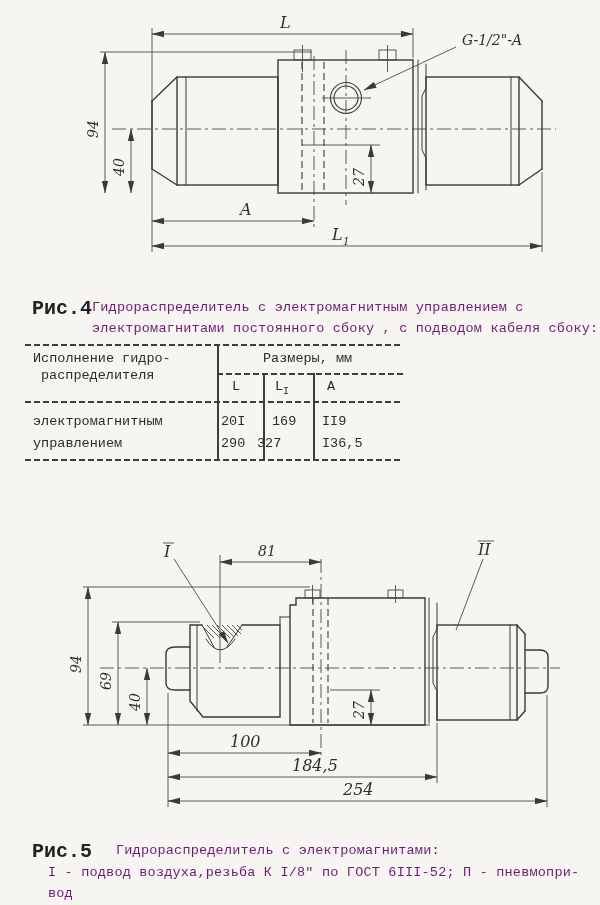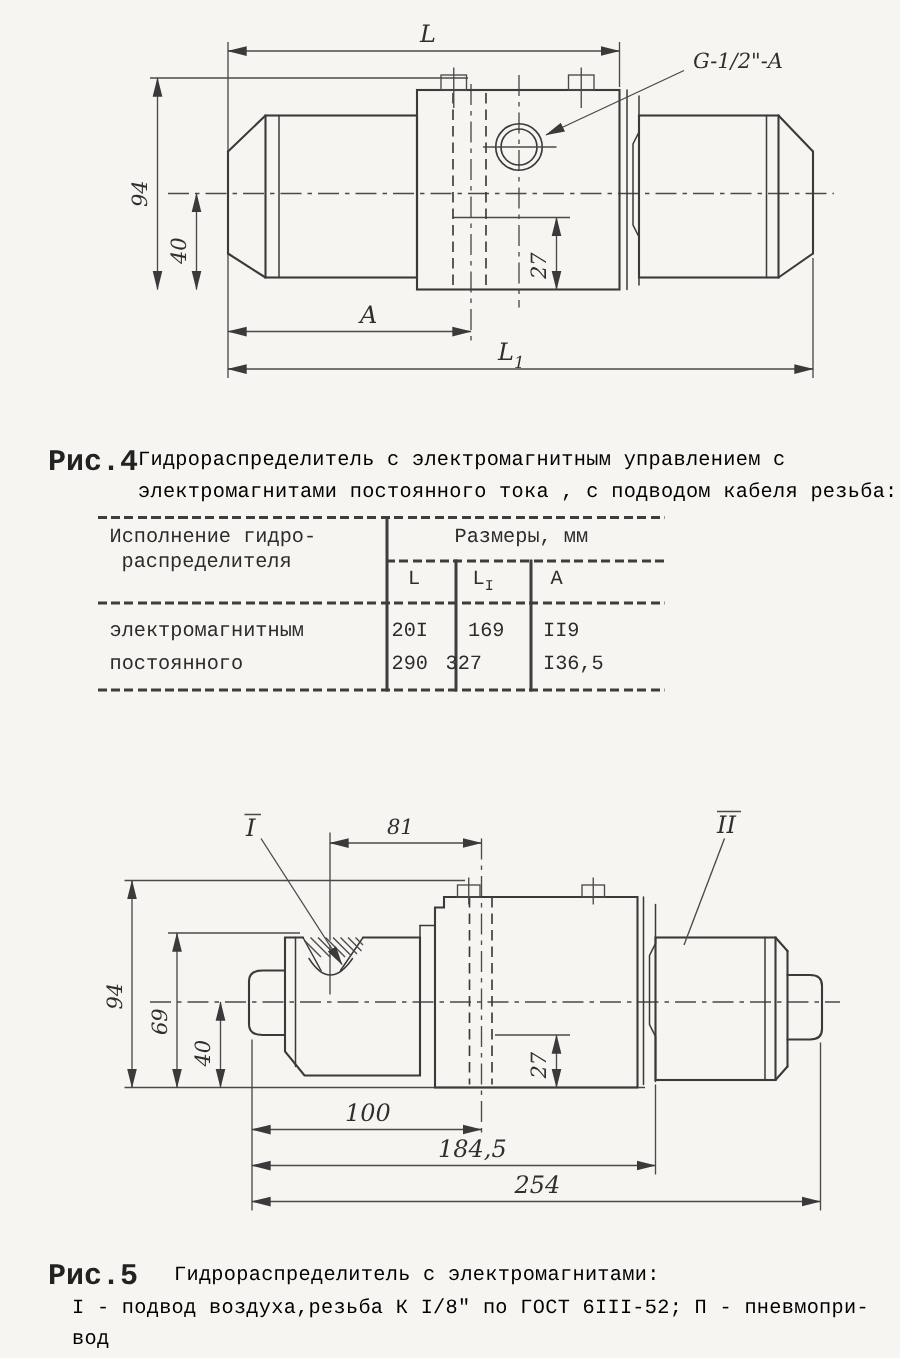--- a/index.html
+++ b/index.html
@@ -12,24 +12,24 @@
   }
   svg{position:absolute;left:0;}
   .ol{stroke:#3a3a3a;stroke-width:1.4;fill:none;stroke-linecap:round;}
   .tl{stroke:#4a4a4a;stroke-width:0.9;fill:none;}
   .dim{stroke:#4a4a4a;stroke-width:0.9;fill:none;}
   .hid{stroke:#3a3a3a;stroke-width:1.1;fill:none;stroke-dasharray:7 4;}
   .cl{stroke:#4a4a4a;stroke-width:0.9;fill:none;stroke-dasharray:14 4 3 4;}
   .dtxt{font-family:"DejaVu Serif","Liberation Serif",serif;font-style:italic;
         font-size:16px;fill:#2f2f2f;}
   .dtxt.small{font-size:14px;}
-  .cap{position:absolute;font-size:13.5px;letter-spacing:.2px;white-space:pre;color:#000000;}
+  .cap{position:absolute;font-size:13.5px;letter-spacing:.2px;white-space:pre;color:#701a75;}
   .cap-label{position:absolute;font-weight:bold;font-size:20px;color:#222;}
   
-  .tbl{position:absolute;left:25px;top:344px;width:378px;height:118px;margin-left:40px;}
+  .tbl{position:absolute;left:25px;top:344px;width:378px;height:118px;}
   .hline{position:absolute;height:2px;left:0;width:100%;
          background:repeating-linear-gradient(90deg,#3d3d3d 0 6px,transparent 6px 9px);}
   .vline{position:absolute;width:1.6px;background:#3d3d3d;}
   .tbl-txt{position:absolute;font-size:13.5px;white-space:pre;color:#2c2c2c;}
   sub.tt{font-size:10px;vertical-align:-4px;}
 </style>
 </head>
 <body>
 
 <svg style="top:0" width="600" height="292" viewBox="0 0 600 292">
@@ -124,21 +124,21 @@
   </g>
 
   <g>
     <line class="dim" x1="456" y1="47" x2="364" y2="90" marker-end="url(#ar4)"></line>
     <text class="dtxt small" x="462" y="45">G-1/2"-A</text>
   </g>
 </svg>
 
 <div class="cap-label" style="left:32px;top:297px">Рис.4</div>
 <div class="cap" style="left:92px;top:300px">Гидрораспределитель с электромагнитным управлением с</div>
-<div class="cap" style="left:92px;top:321px">электромагнитами постоянного тока , с подводом кабеля резьба:</div>
+<div class="cap" style="left:92px;top:321px">электромагнитами постоянного сбоку , с подводом кабеля сбоку:</div>
 
 <div class="tbl">
   <div class="hline" style="top:0"></div>
   <div class="hline" style="top:29px;left:192px;width:186px"></div>
   <div class="hline" style="top:57px"></div>
   <div class="hline" style="top:115px"></div>
   <div class="vline" style="left:192px;top:0;height:117px"></div>
   <div class="vline" style="left:238px;top:29px;height:88px"></div>
   <div class="vline" style="left:288px;top:29px;height:88px"></div>
 
@@ -150,21 +150,21 @@
   <div class="tbl-txt" style="left:250px;top:35px"><span>L</span><sub class="tt">I</sub></div>
   <div class="tbl-txt" style="left:302px;top:35px">A</div>
 
   <div>
     <div class="tbl-txt" style="left:8px;top:70px">электромагнитным</div>
     <div class="tbl-txt" style="left:196px;top:70px">20I</div>
     <div class="tbl-txt" style="left:247px;top:70px">169</div>
     <div class="tbl-txt" style="left:297px;top:70px">II9</div>
   </div>
   <div>
-    <div class="tbl-txt" style="left:8px;top:92px">постоянного</div>
+    <div class="tbl-txt" style="left:8px;top:92px">управлением</div>
     <div class="tbl-txt" style="left:196px;top:92px">290</div>
     <div class="tbl-txt" style="left:232px;top:92px">327</div>
     <div class="tbl-txt" style="left:297px;top:92px">I36,5</div>
   </div>
 </div>
 
 <svg style="top:535px" width="600" height="285" viewBox="0 0 600 285">
   <defs>
     <marker id="ar5" viewBox="0 0 12 8" refX="11.5" refY="4" markerWidth="13" markerHeight="9" markerUnits="userSpaceOnUse" orient="auto-start-reverse">
       <path d="M0,1 L12,4 L0,7 Z" fill="#3a3a3a"></path>

